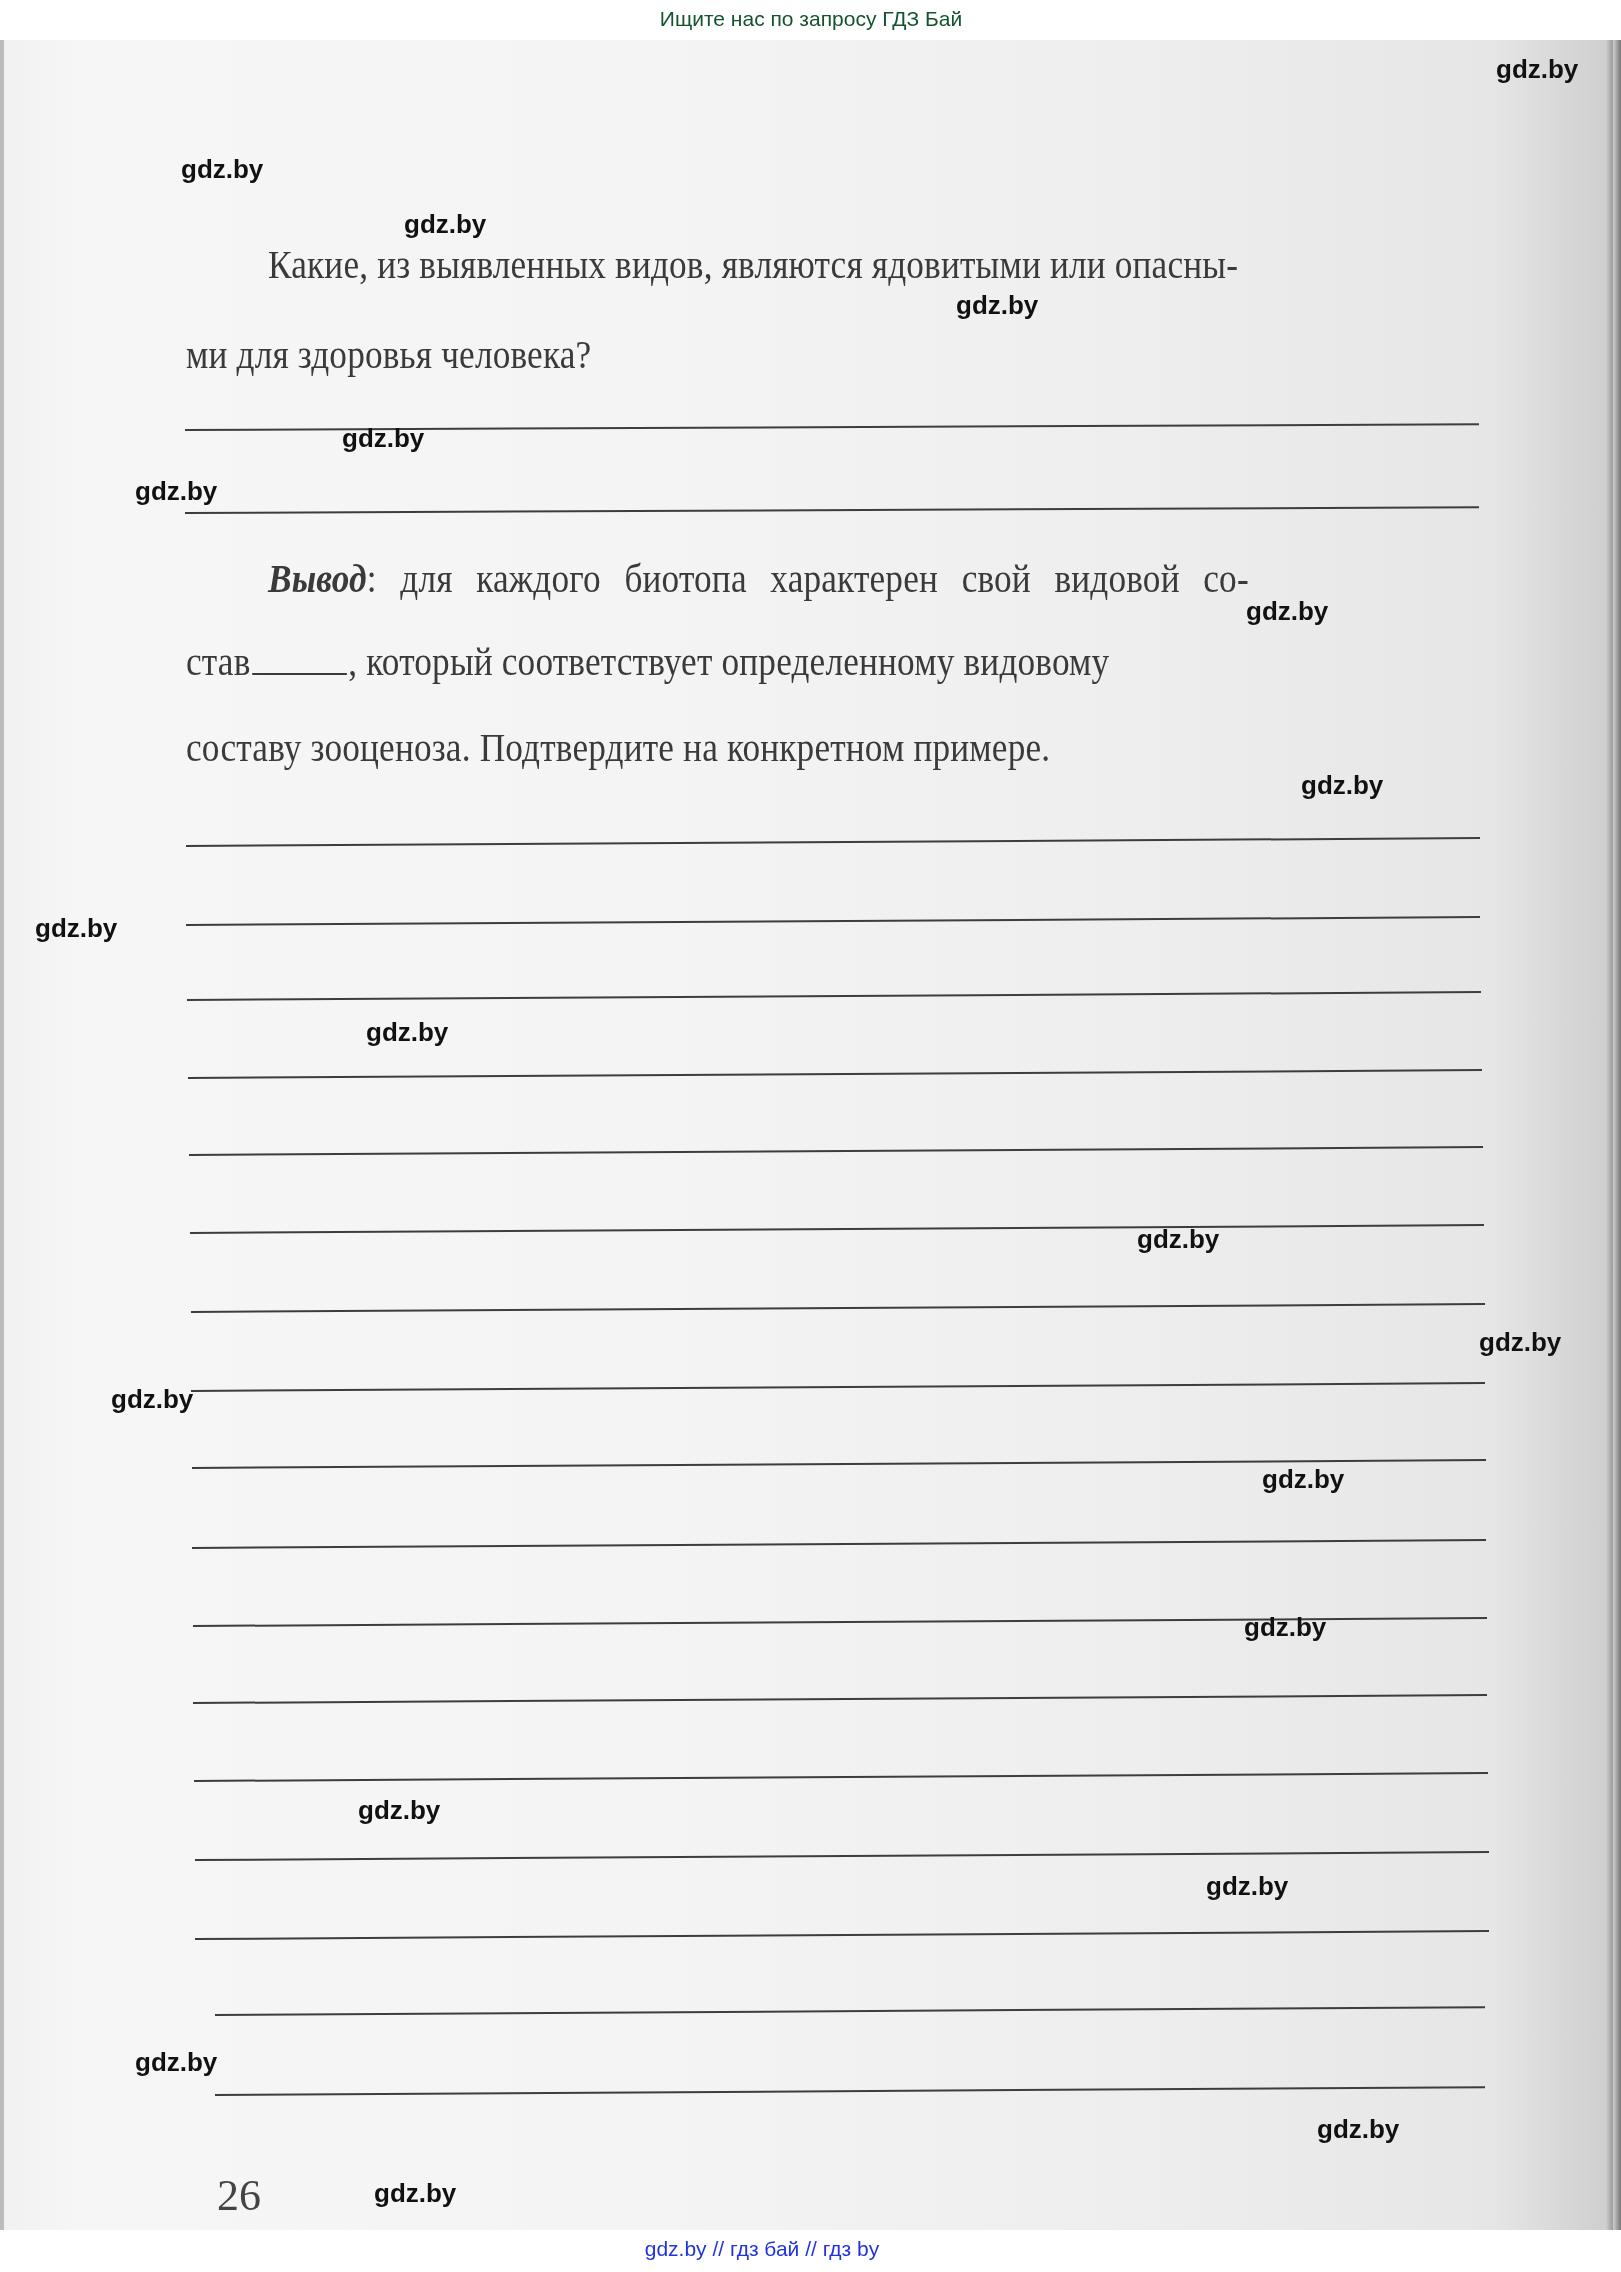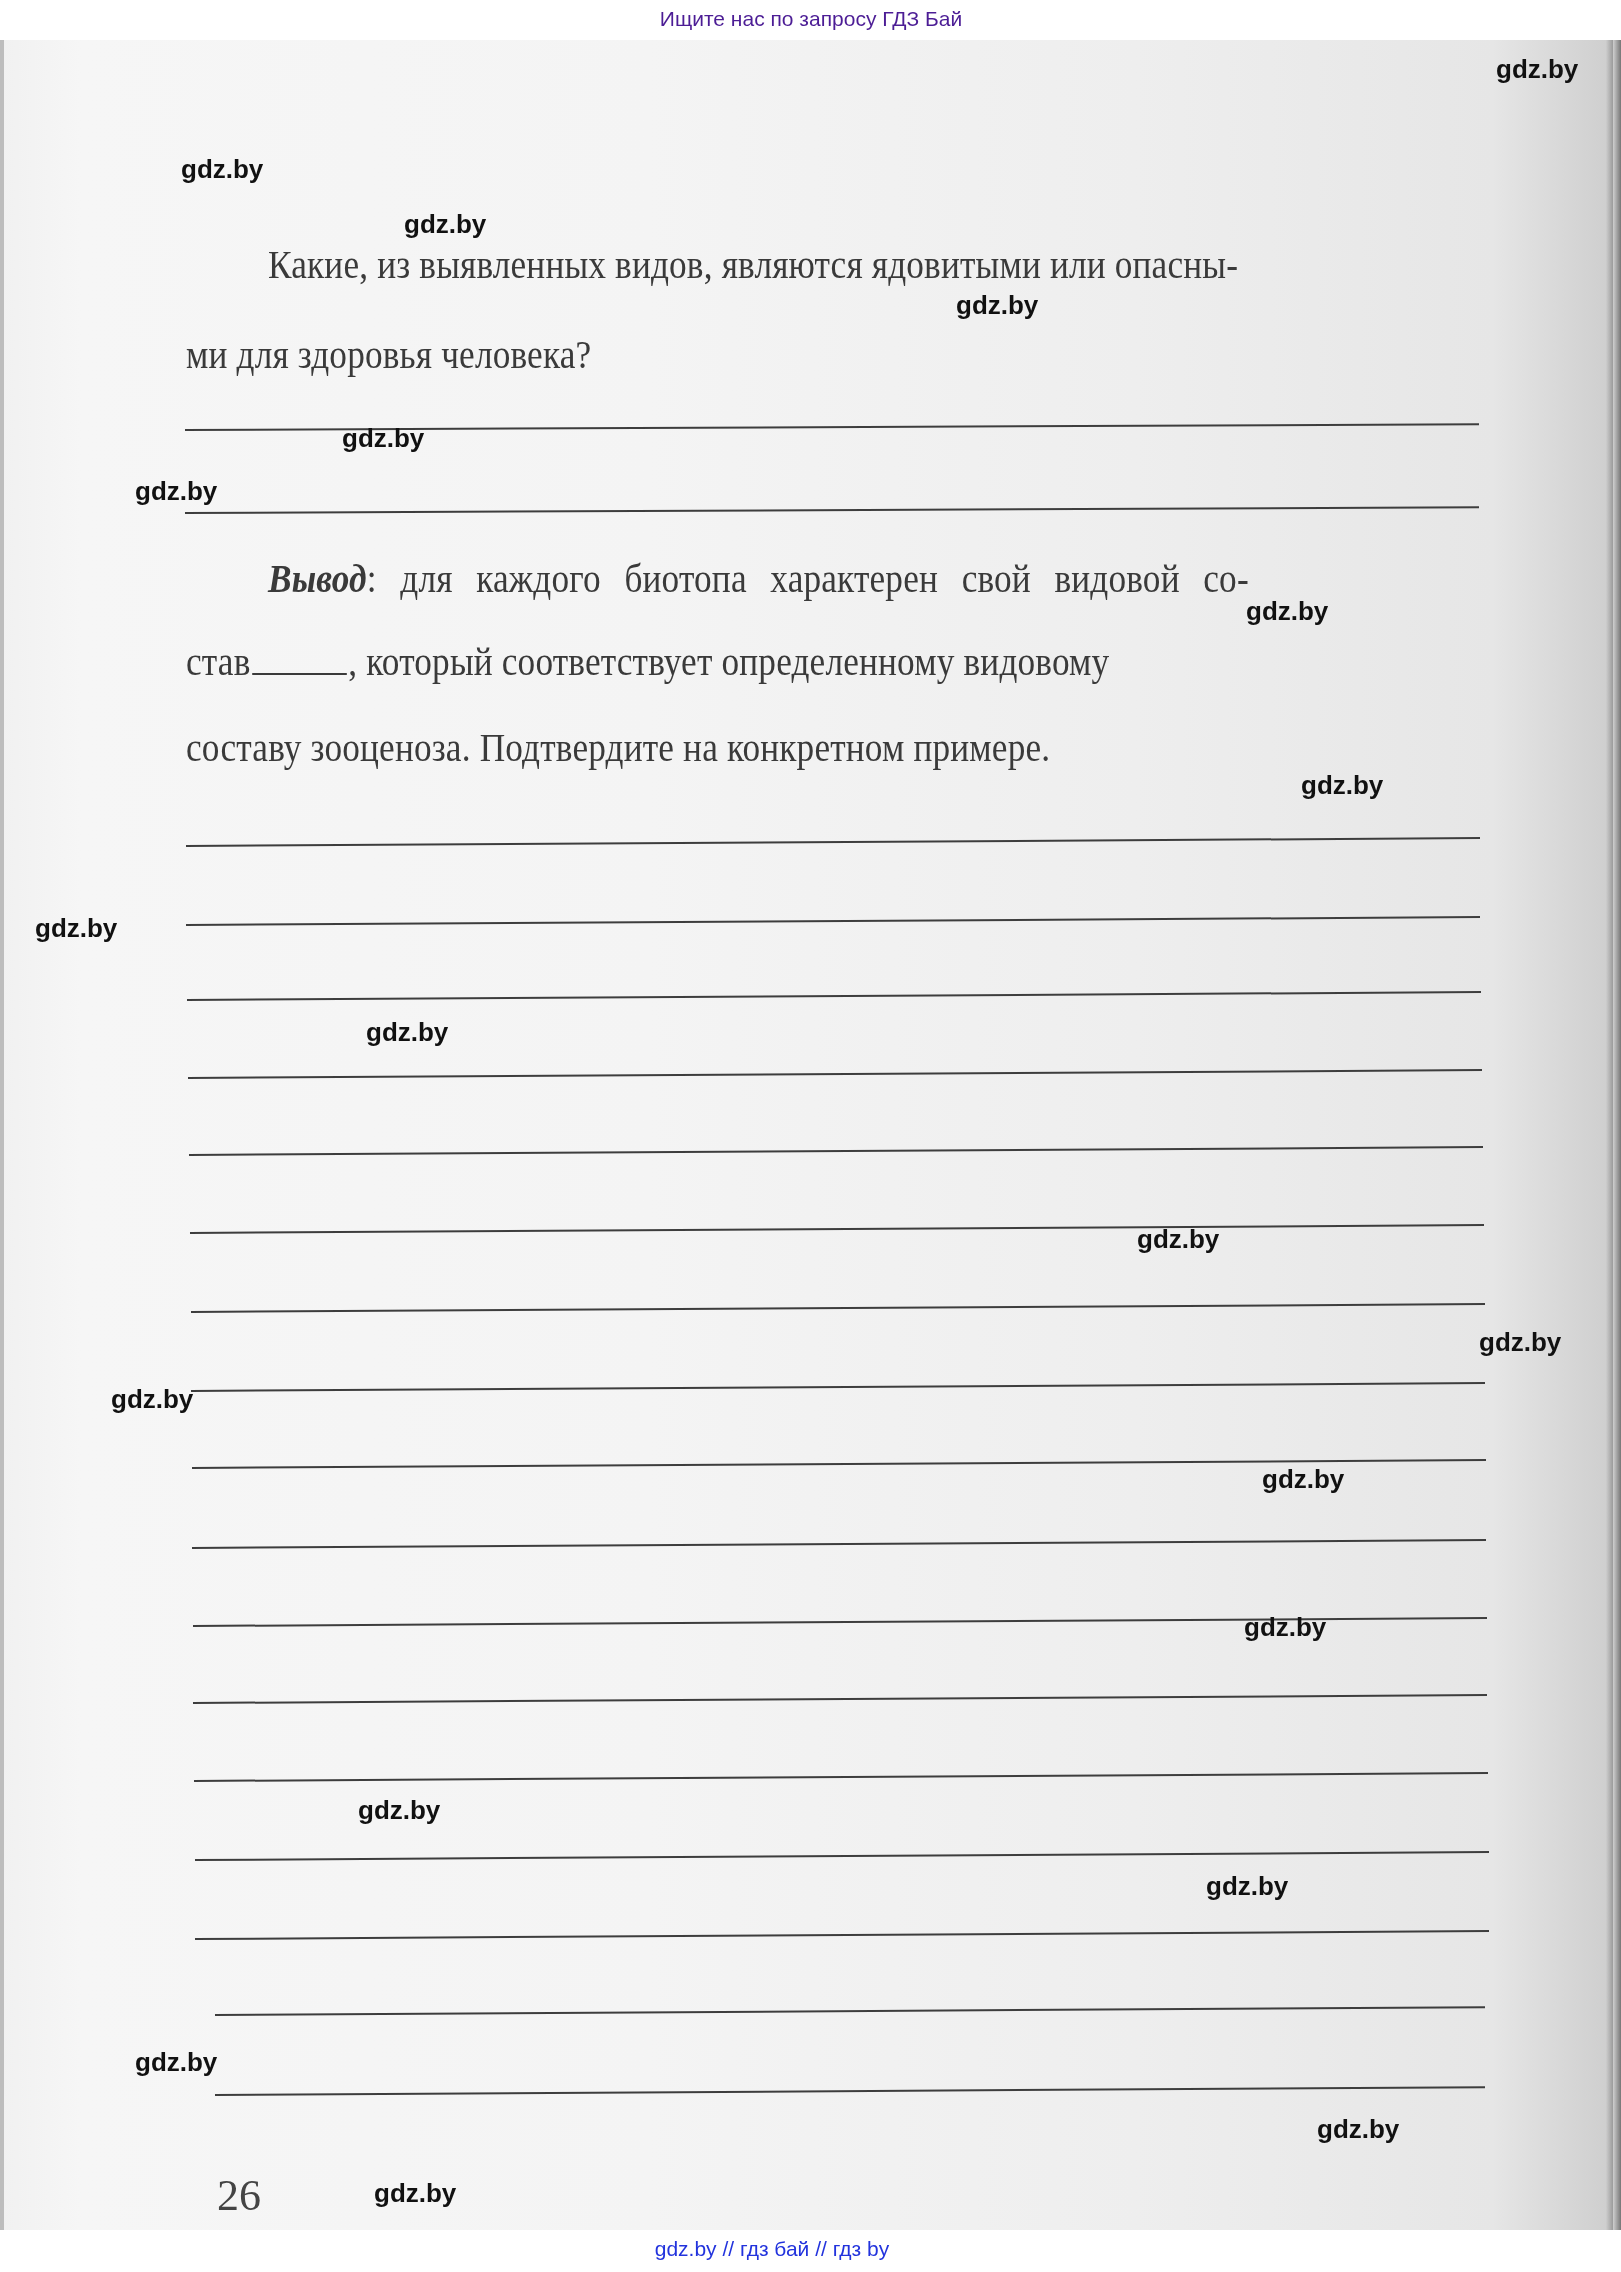--- a/index.html
+++ b/index.html
@@ -5,28 +5,27 @@
   html, body { margin:0; padding:0; }
   body {
     width:1622px; height:2272px; position:relative; overflow:hidden;
     background:#ffffff;
     font-family:"Liberation Serif", serif;
   }
   .top-banner {
     position:absolute; left:0; top:0; width:1622px; height:40px;
     background:#ffffff; text-align:center;
     font-family:"Liberation Sans", sans-serif; font-size:21px; line-height:38px;
-    color:#4c1d95;
+    color:#14532d;
   }
   .bottom-banner {
     position:absolute; left:0; top:2230px; width:1524px; height:42px;
     background:#ffffff; text-align:center;
     font-family:"Liberation Sans", sans-serif; font-size:21px; line-height:38px;
     color:#2233dd;
-    padding-left:10px;
   }
   .page {
     position:absolute; left:0; top:40px; width:1622px; height:2190px;
     background:linear-gradient(90deg,#f1f1f1 0%,#f6f6f6 5%,#f4f4f4 40%,#eeeeee 70%,#e6e6e6 92%,#cfcfcf 99%,#5a5a5a 100%);
     overflow:hidden;
   }
   .page::before {
     content:""; position:absolute; left:0; top:0; width:3.8px; height:100%;
     background:#bdbdbd;
   }

